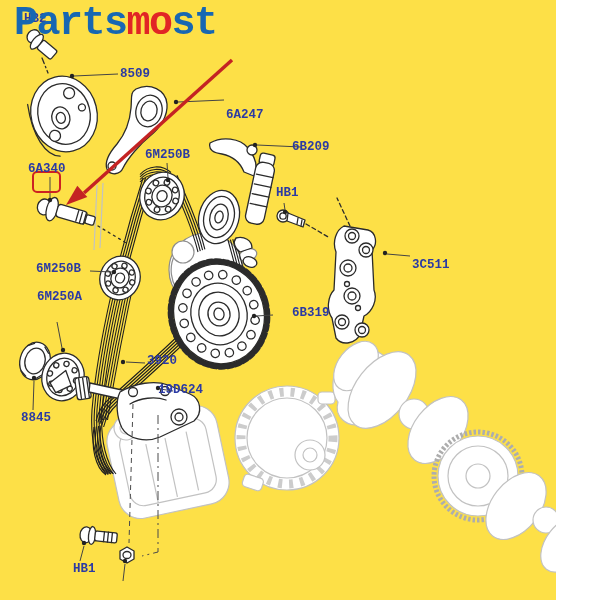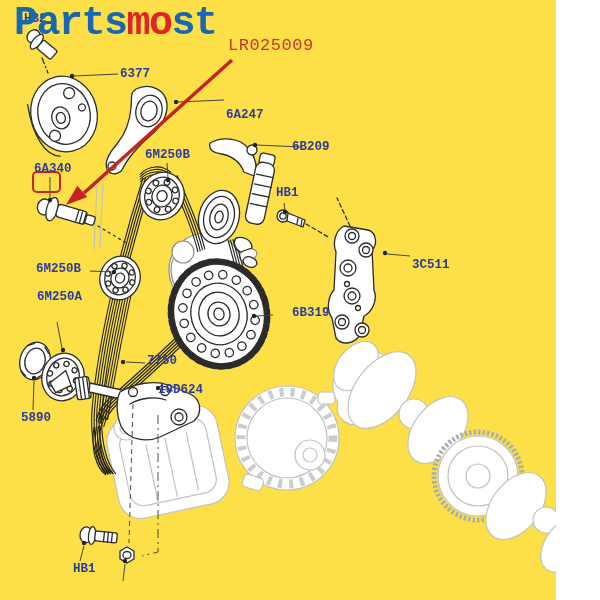--- a/index.html
+++ b/index.html
@@ -348,31 +348,30 @@
       <line x1="232" y1="60" x2="84" y2="193" stroke="#c42323" stroke-width="3.5"></line>
       <polygon points="66,205 77.3,185.8 87.3,197" fill="#c42323"></polygon>
       <rect x="33" y="172" width="27" height="20" rx="4" fill="none" stroke="#cc2222" stroke-width="2"></rect>
     </g>
   </svg>
 
   <div class="label behind" style="left:24px;top:12px">HB2</div>
 
   <div class="logo"><span class="b">Parts</span><span class="r">mo</span><span class="b">st</span></div>
 
-  <div class="label red" style="left:228px;top:36px">LR025009</div>
-
-  <div class="label" style="left:120px;top:67px">6377</div>
+
+  <div class="label" style="left:120px;top:67px">8509</div>
   <div class="label" style="left:226px;top:108px">6A247</div>
   <div class="label" style="left:292px;top:140px">6B209</div>
   <div class="label" style="left:145px;top:148px">6M250B</div>
   <div class="label" style="left:276px;top:186px">HB1</div>
   <div class="label" style="left:412px;top:258px">3C511</div>
-  <div class="label" style="left:34px;top:162px">6A340</div>
+  <div class="label" style="left:28px;top:162px">6A340</div>
   <div class="label" style="left:36px;top:262px">6M250B</div>
   <div class="label" style="left:292px;top:306px">6B319</div>
   <div class="label" style="left:37px;top:290px">6M250A</div>
-  <div class="label" style="left:147px;top:354px">7750</div>
+  <div class="label" style="left:147px;top:354px">3920</div>
   <div class="label" style="left:158px;top:383px">19D624</div>
-  <div class="label" style="left:21px;top:411px">5890</div>
+  <div class="label" style="left:21px;top:411px">8845</div>
   <div class="label" style="left:73px;top:562px">HB1</div>
   <div class="label" style="left:112px;top:614px">HN1</div>
 
 </div>
 
 </body></html>

